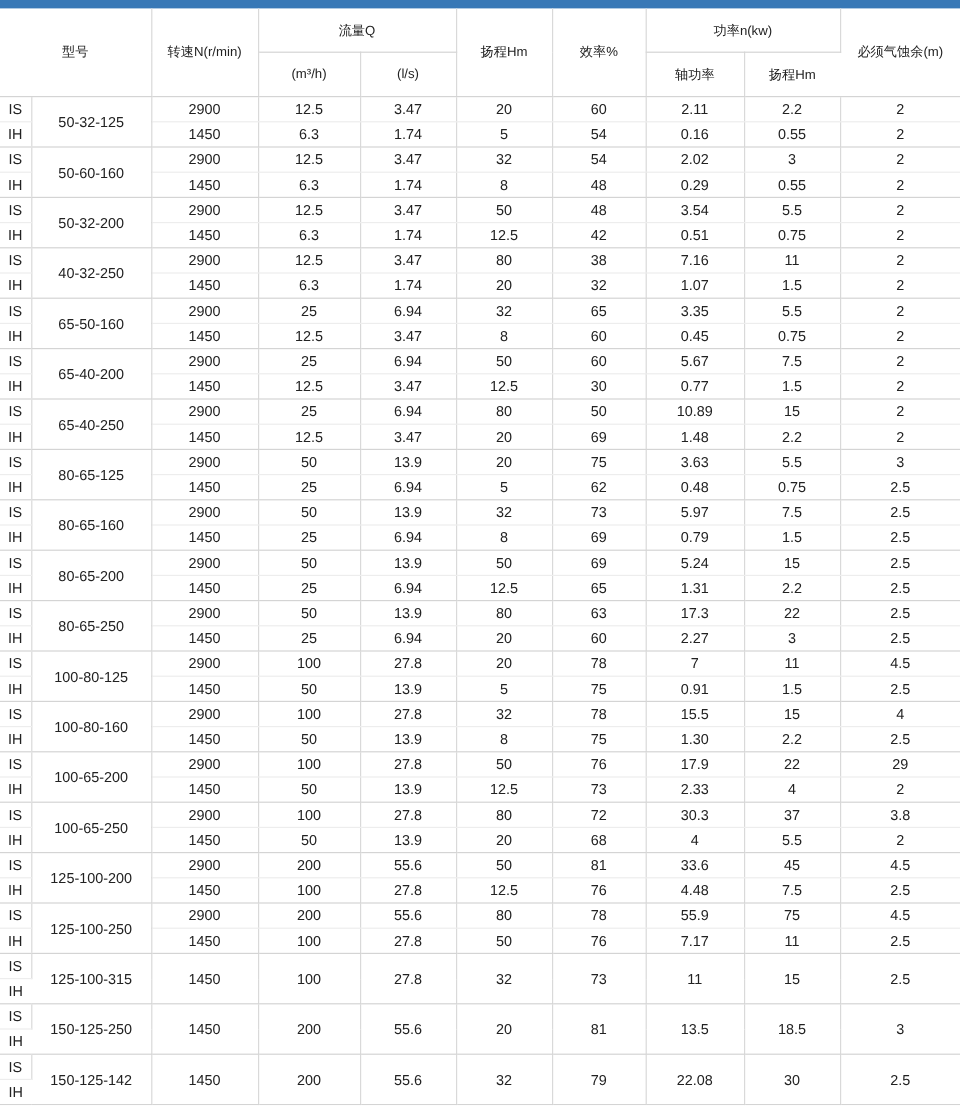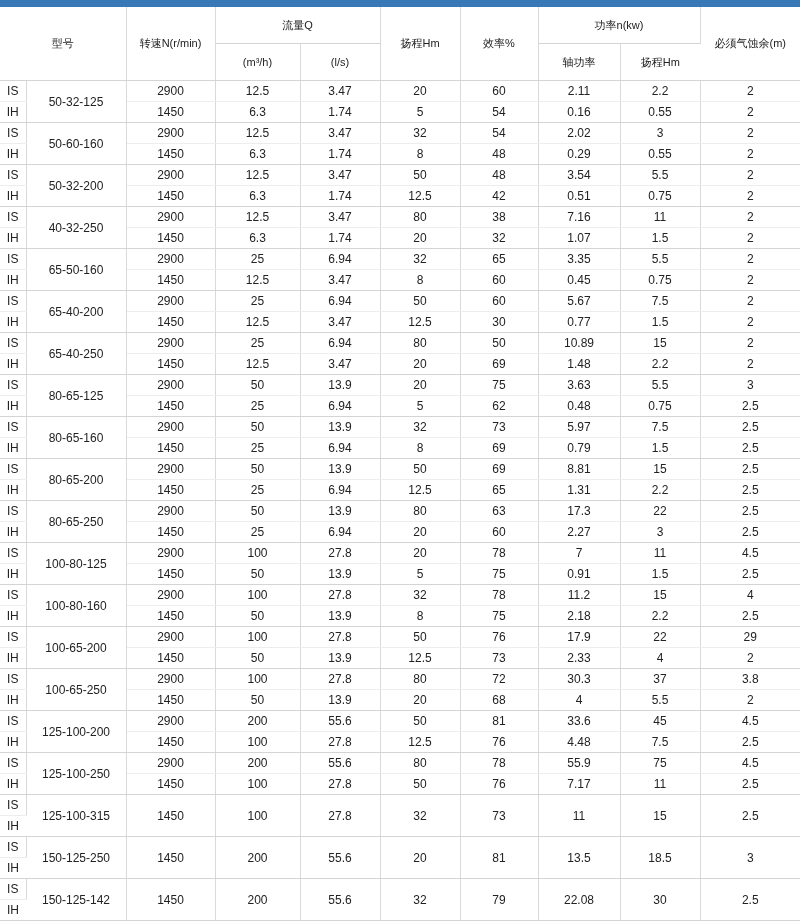--- a/index.html
+++ b/index.html
@@ -267,21 +267,21 @@
           <td>2.5</td>
         </tr>
         <tr>
           <td class="soft">IS</td>
           <td rowspan="2">80-65-200</td>
           <td class="soft">2900</td>
           <td class="soft">50</td>
           <td class="soft">13.9</td>
           <td class="soft">50</td>
           <td class="soft">69</td>
-          <td class="soft">8.81</td>
+          <td class="soft">5.24</td>
           <td class="soft">15</td>
           <td class="soft">2.5</td>
         </tr>
         <tr>
           <td>IH</td>
           <td>1450</td>
           <td>25</td>
           <td>6.94</td>
           <td>12.5</td>
           <td>65</td>
@@ -336,32 +336,32 @@
           <td>2.5</td>
         </tr>
         <tr>
           <td class="soft">IS</td>
           <td rowspan="2">100-80-160</td>
           <td class="soft">2900</td>
           <td class="soft">100</td>
           <td class="soft">27.8</td>
           <td class="soft">32</td>
           <td class="soft">78</td>
-          <td class="soft">11.2</td>
+          <td class="soft">15.5</td>
           <td class="soft">15</td>
           <td class="soft">4</td>
         </tr>
         <tr>
           <td>IH</td>
           <td>1450</td>
           <td>50</td>
           <td>13.9</td>
           <td>8</td>
           <td>75</td>
-          <td>2.18</td>
+          <td>1.30</td>
           <td>2.2</td>
           <td>2.5</td>
         </tr>
         <tr>
           <td class="soft">IS</td>
           <td rowspan="2">100-65-200</td>
           <td class="soft">2900</td>
           <td class="soft">100</td>
           <td class="soft">27.8</td>
           <td class="soft">50</td>

